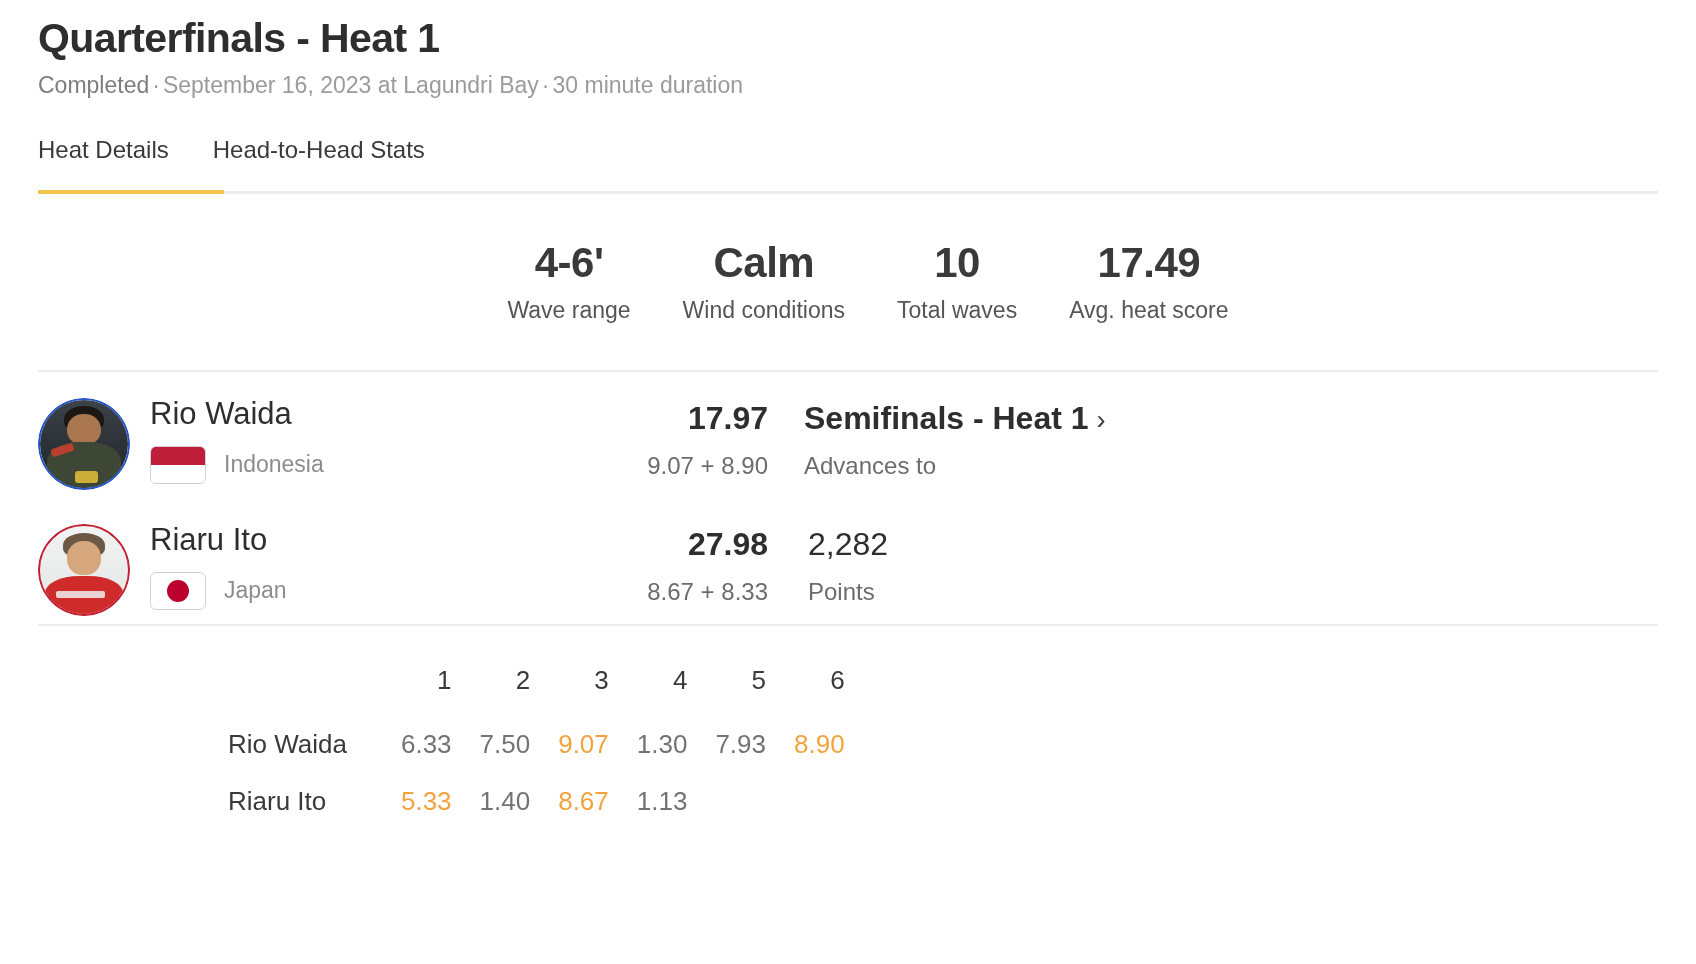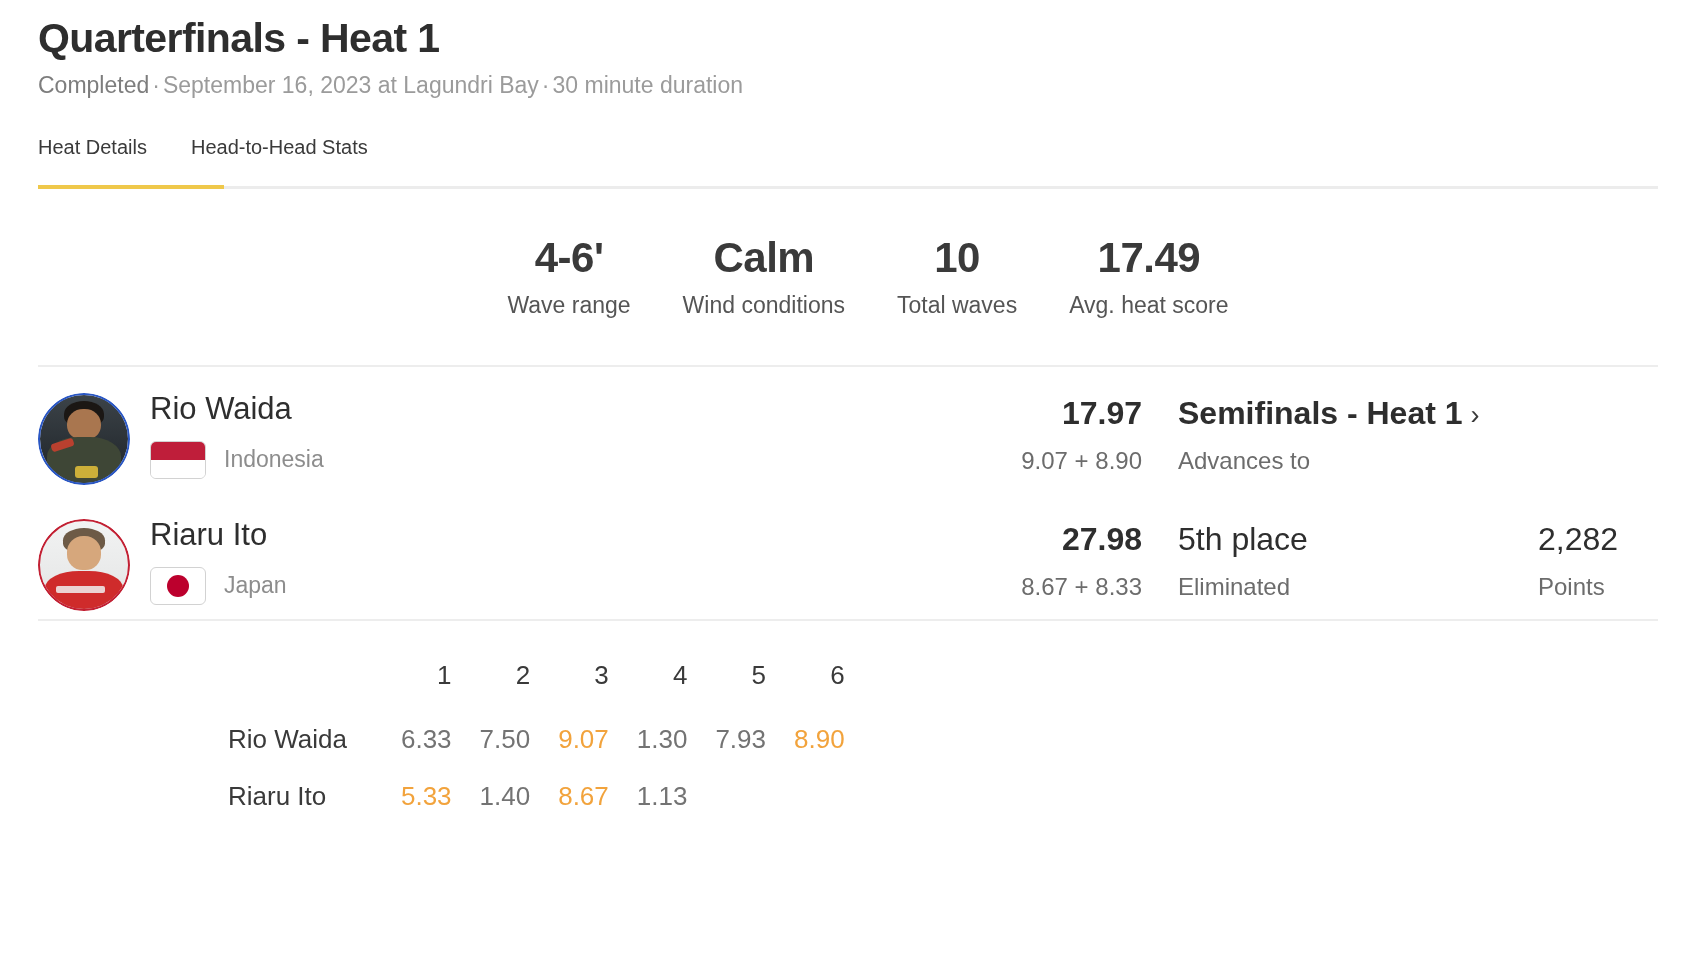--- a/index.html
+++ b/index.html
@@ -33,21 +33,21 @@
   .heat-sub .dot { padding: 0 3px; }
 
   
   .tabbar {
     margin-top: 36px;
     padding: 0 38px;
     position: relative;
   }
   .tabs { display: flex; gap: 44px; }
   .tab {
-    font-size: 20px;
+    font-size: 24px;
     color: #3a3a3a;
     padding-bottom: 30px;
     cursor: pointer;
     white-space: nowrap;
   }
   .tab.inactive { color: #3a3a3a; }
   .tabline {
     position: absolute;
     left: 38px; right: 38px;
     bottom: 0;
@@ -166,21 +166,20 @@
     margin-left: 18px;
     font-size: 23px;
     color: #8d8d8d;
     white-space: nowrap;
   }
 
   .athlete-right {
     flex: 1 1 auto;
     display: flex;
     align-items: flex-start;
-    justify-content: flex-end;
     padding-top: 6px;
   }
   .col { display: flex; flex-direction: column; }
   .col-score { text-align: right; min-width: 130px; }
   .col-status { text-align: left; margin-left: 36px; min-width: 320px; }
   .col-points { text-align: left; margin-left: 40px; min-width: 120px; }
 
   .big {
     font-size: 32px;
     font-weight: bold;
@@ -327,26 +326,20 @@
               <div class="disc"></div>
             </div>
             <div class="country-name">Japan</div>
           </div>
         </div>
       </div>
       <div class="athlete-right">
         <div class="col col-score">
           <div class="big">27.98</div>
           <div class="small">8.67 + 8.33</div>
-        </div>
-        <div class="col col-status">
-          <div class="big normal">
-            <span>5th place</span><span class="chev"></span>
-          </div>
-          <div class="small">Eliminated</div>
         </div>
         <div class="col col-points">
           <div class="big normal">2,282</div>
           <div class="small">Points</div>
         </div>
       </div>
     </div>
 
   </div>
 

